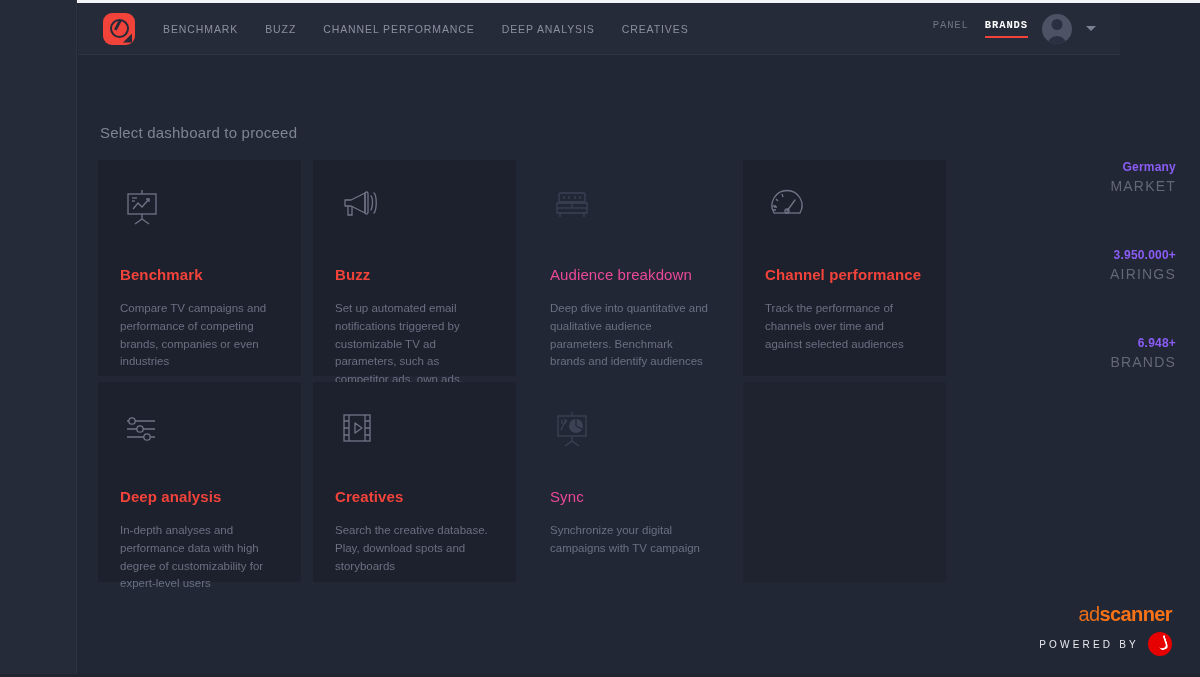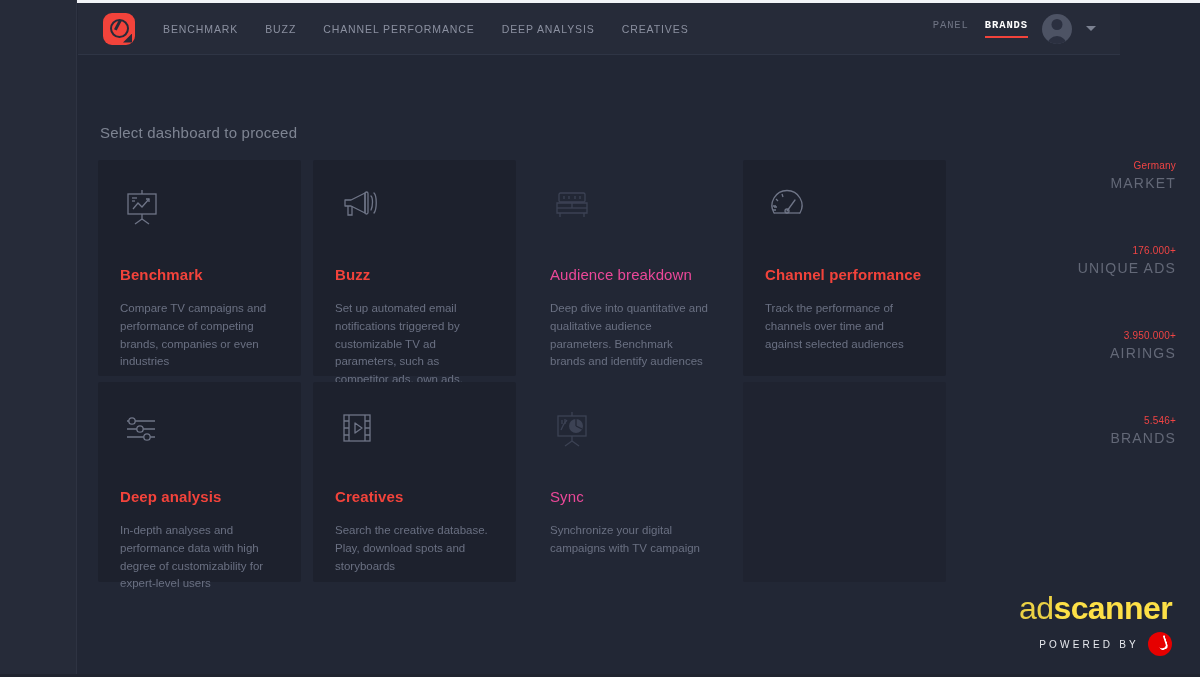--- a/index.html
+++ b/index.html
@@ -152,34 +152,34 @@
     font-size: 11.5px; line-height: 1.55; color: #6a7082;
   }
 
   
   .stats {
     position: absolute; right: 24px; top: 104px;
     width: 180px; text-align: right;
   }
   .stat { margin-bottom: 54px; }
   .stat-value {
-    font-size: 10px; font-weight: 400; color: #ef4444;
+    font-size: 12px; font-weight: 700; color: #8b5cf6;
     letter-spacing: .2px; margin-bottom: 4px;
   }
   .stat-label {
     font-size: 14px; letter-spacing: 1.2px; color: #636877;
   }
 
   
   .brand {
     position: absolute; right: 28px; bottom: 18px;
     text-align: right;
   }
   .brand-word {
-    font-size: 32px; font-weight: 700; color: #fde047;
+    font-size: 20px; font-weight: 700; color: #f97316;
     letter-spacing: -0.6px; line-height: 1;
   }
   .brand-word .thin { font-weight: 400; opacity: .92; }
   .brand-sub {
     display: flex; align-items: center; justify-content: flex-end;
     gap: 9px; margin-top: 8px;
   }
   .brand-sub-text {
     font-size: 10px; letter-spacing: 3.2px; color: #e7e9ee;
   }
@@ -347,29 +347,25 @@
 
       <div class="card empty"></div>
     </div>
 
     <div class="stats">
       <div class="stat">
         <div class="stat-value">Germany</div>
         <div class="stat-label">MARKET</div>
       </div>
       <div class="stat">
-        <div class="stat-value">176.000+</div>
-        <div class="stat-label">UNIQUE ADS</div>
-      </div>
-      <div class="stat">
         <div class="stat-value">3.950.000+</div>
         <div class="stat-label">AIRINGS</div>
       </div>
       <div class="stat">
-        <div class="stat-value">5.546+</div>
+        <div class="stat-value">6.948+</div>
         <div class="stat-label">BRANDS</div>
       </div>
     </div>
 
     <div class="brand">
       <div class="brand-word"><span class="thin">ad</span><span>scanner</span></div>
       <div class="brand-sub">
         <span class="brand-sub-text">POWERED BY</span>
         <span class="vf-mark"></span>
       </div>

